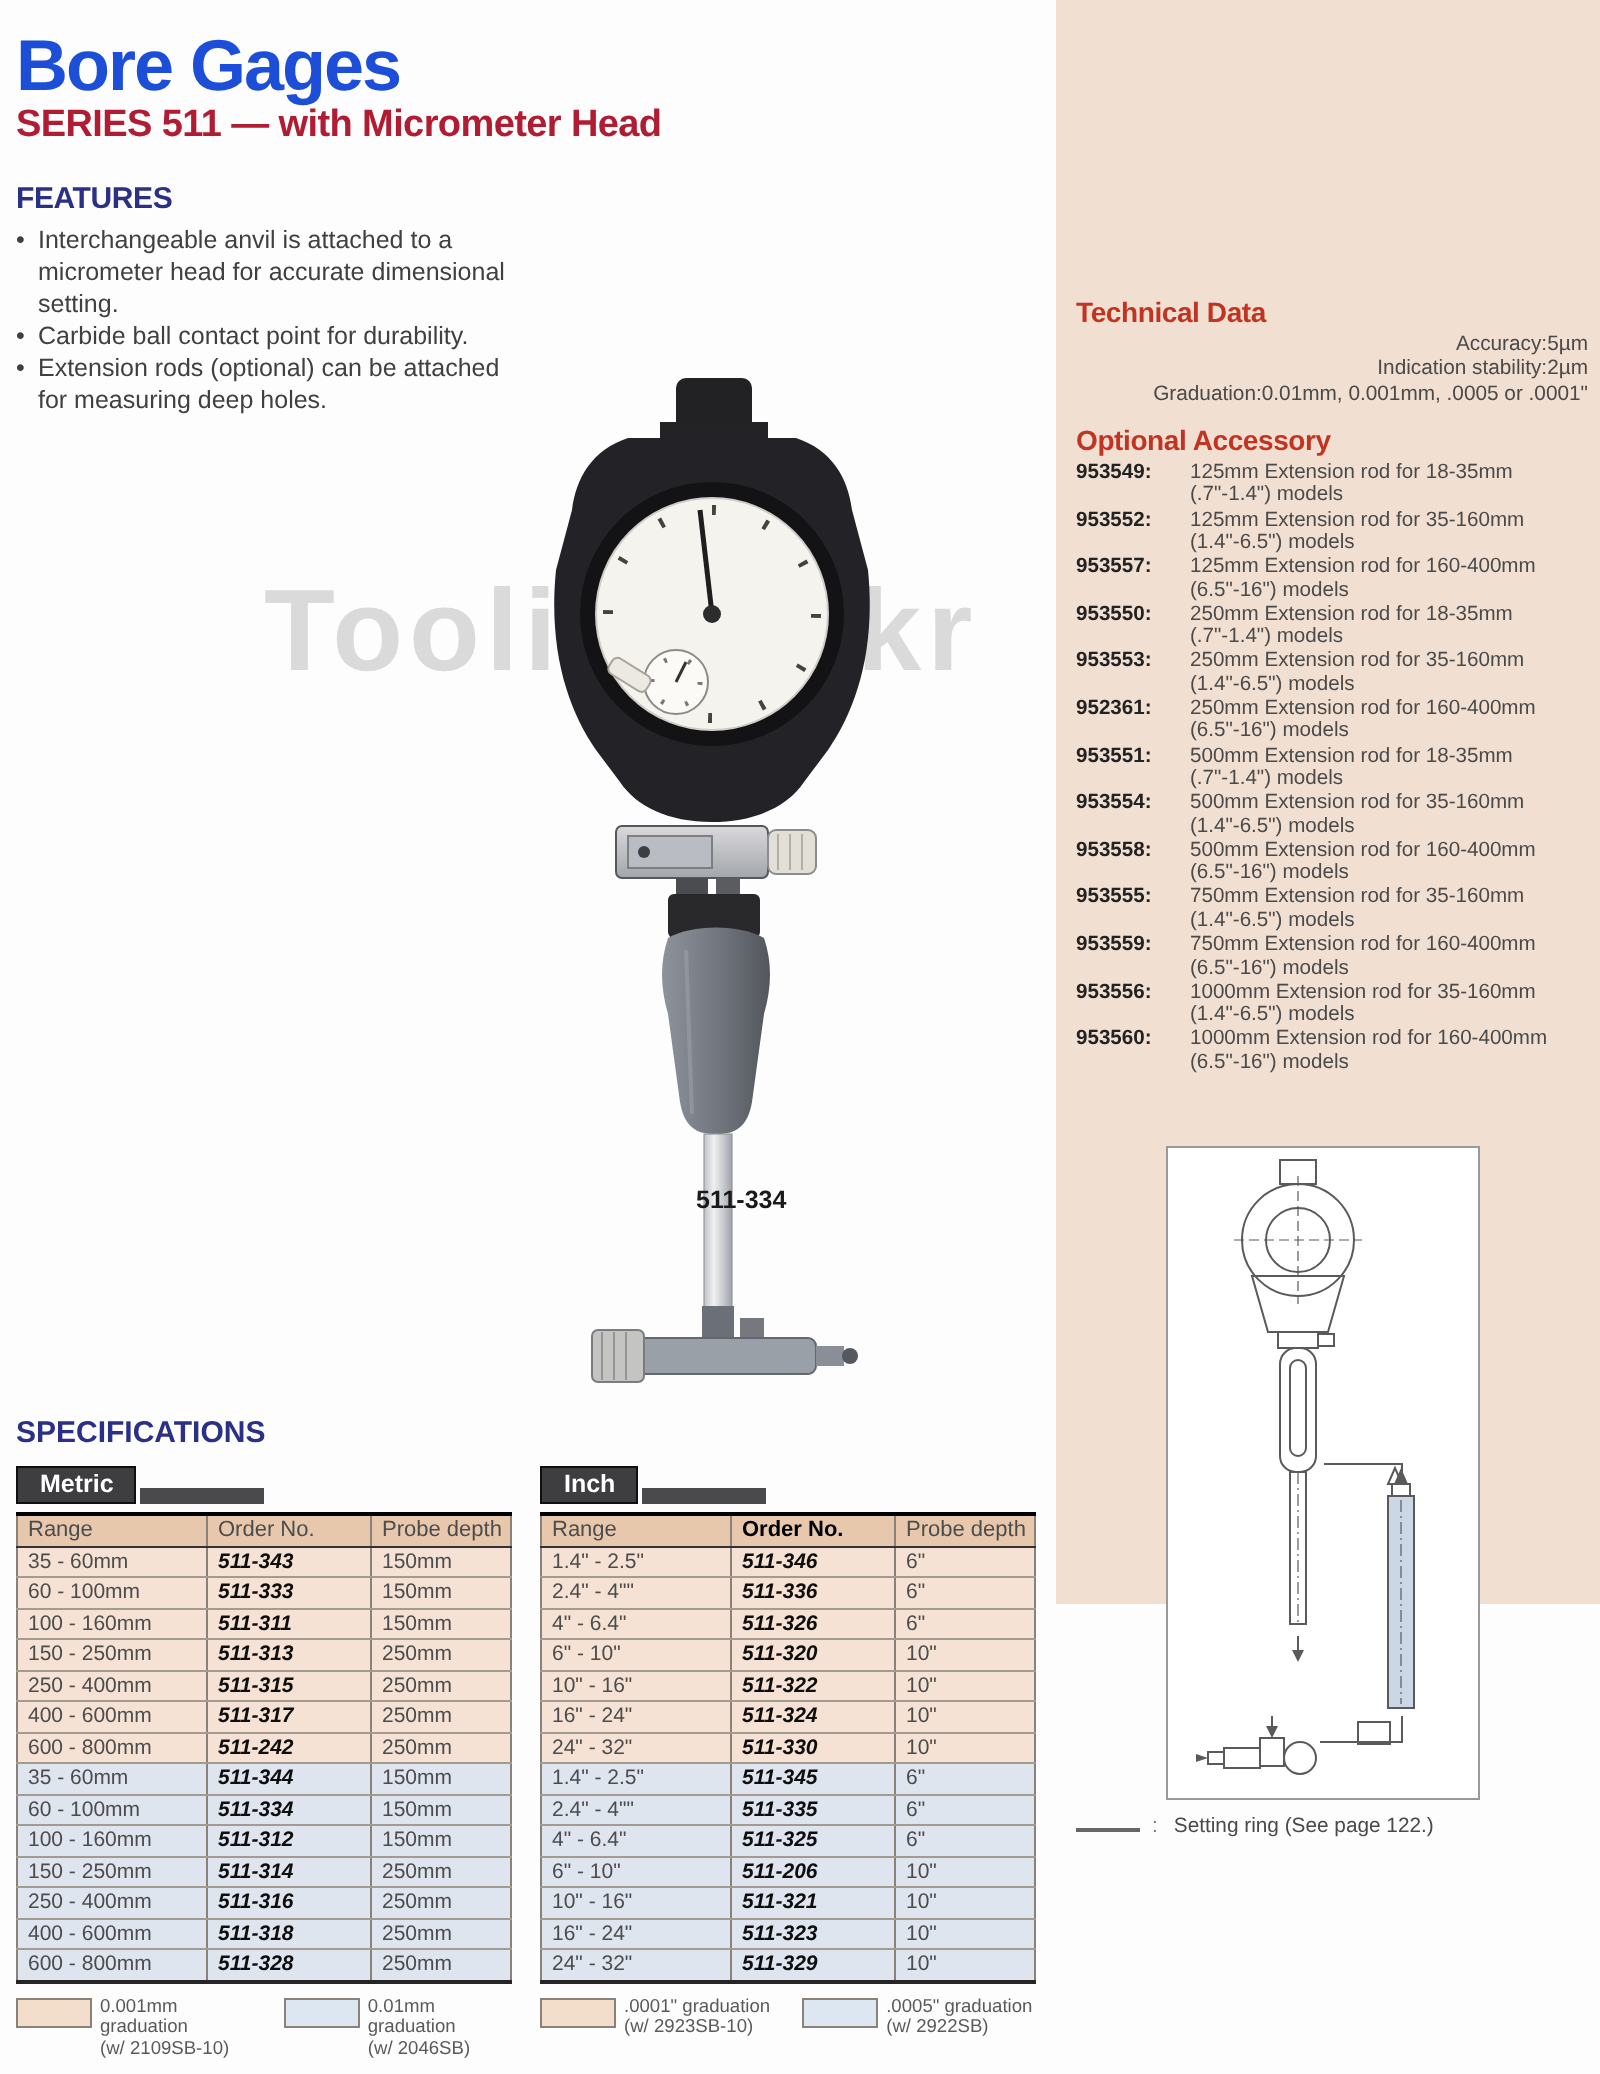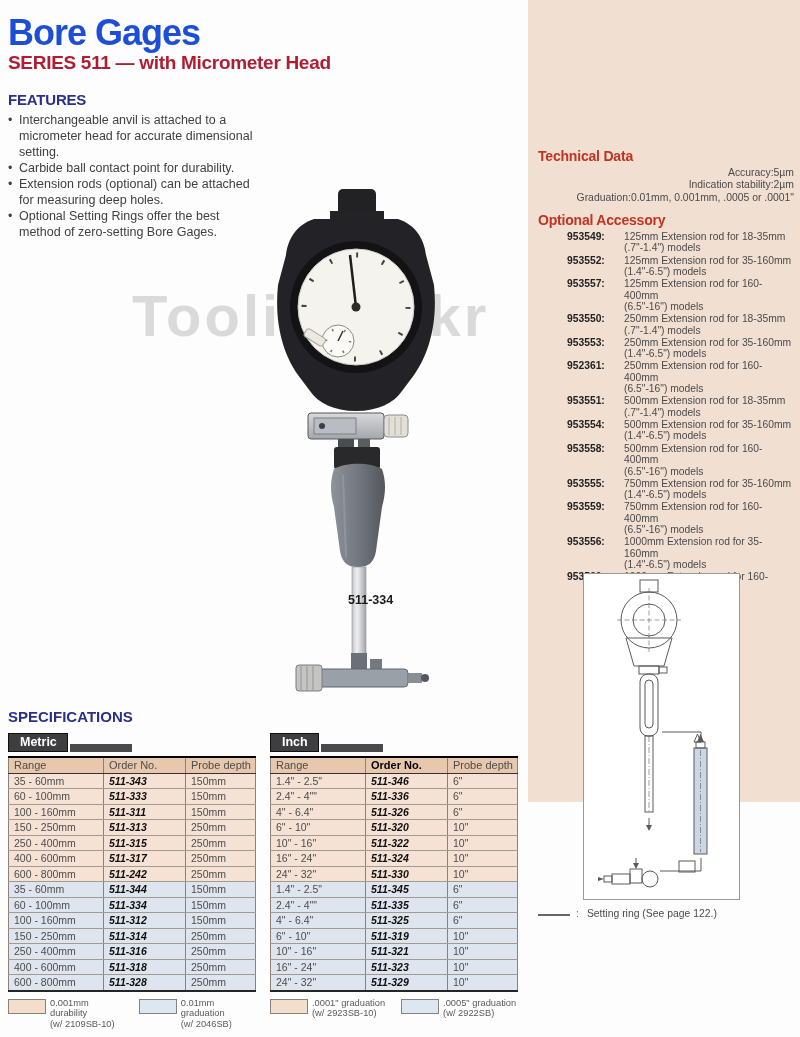--- a/index.html
+++ b/index.html
@@ -51,21 +51,21 @@
   .legend-text{font-size:9.3px; color:#5a5a5a; line-height:10.5px;}
 
   
   .sidebar{position:absolute; left:528px; top:0; width:272px; height:802px; background:var(--sidebar-bg);}
   .tech-h{position:absolute; left:10px; top:148px; font-size:14px; font-weight:bold; color:var(--sidebar-red); letter-spacing:-0.2px;}
   .tech-rows{position:absolute; left:10px; top:167px; font-size:10.4px; color:#4a4a4a; line-height:12.3px; width:256px;text-align:right;}
   .tech-label{display:inline-block; min-width:57px;}
   .acc-h{position:absolute; left:10px; top:212px; font-size:14px; font-weight:bold; color:var(--sidebar-red); letter-spacing:-0.2px;}
   .acc-list{position:absolute; left:10px; top:231px; width:258px;}
   .acc-item{display:flex; font-size:10.3px; line-height:11.4px; margin-bottom:0.8px;}
-  .acc-code{width:57px; font-weight:bold; color:#222; flex:none;margin-left:29px;}
+  .acc-code{width:57px; font-weight:bold; color:#222; flex:none;}
   .acc-desc{flex:1; color:#4a4a4a;}
 
   .diagram-box{position:absolute; left:55px; top:573px; width:157px; height:327px; background:#fff; border:1px solid #999;}
   .diagram-box svg{width:100%; height:100%;}
   .caption-row{position:absolute; left:10px; top:908px; display:flex; font-size:10.4px; color:#4a4a4a; width:250px;}
   .cap-line{width:32px; border-top:2px solid #666; margin-top:6px; flex:none;}
   .cap-colon{margin:0 8px 0 6px; color:#777;}
 </style>
 </head>
 <body>
@@ -78,21 +78,20 @@
   <h3 class="features-h">FEATURES</h3>
   <ul class="features">
 
       <li>Interchangeable anvil is attached to a micrometer head for accurate dimensional setting.</li>
 
 
       <li>Carbide ball contact point for durability.</li>
 
       <li>Extension rods (optional) can be attached for measuring deep holes.</li>
 
-      <li>Optional Setting Rings offer the best method of zero-setting Bore Gages.</li>
     </ul>
 
   <div class="watermark">Toolis.co.kr</div>
 
   <svg class="product" viewBox="0 0 200 520" xmlns="http://www.w3.org/2000/svg">
     <defs>
       <linearGradient id="gripGrad" x1="0" y1="0" x2="1" y2="0">
         <stop offset="0" stop-color="#8e929a"></stop>
           <stop offset="0.55" stop-color="#70747c"></stop>
           <stop offset="1" stop-color="#53565c"></stop>
@@ -249,21 +248,21 @@
           <tr class="blue">
             <td class="c-range">600 - 800mm</td>
             <td class="c-order">511-328</td>
             <td class="c-depth">250mm</td>
           </tr>
         </tbody>
     </table>
     <div class="legend">
       <div class="legend-item">
         <span class="swatch pink"></span>
-        <span class="legend-text"><span>0.001mm durability</span><br><span>(w/ 2109SB-10)</span></span>
+        <span class="legend-text"><span>0.001mm graduation</span><br><span>(w/ 2109SB-10)</span></span>
       </div>
       <div class="legend-item">
         <span class="swatch blue"></span>
         <span class="legend-text"><span>0.01mm graduation</span><br><span>(w/ 2046SB)</span></span>
       </div>
     </div>
   </div>
 
   <div class="spec-block inch">
     <div class="tab">
@@ -340,21 +339,21 @@
           </tr>
 
           <tr class="blue">
             <td class="c-range">4" - 6.4"</td>
             <td class="c-order">511-325</td>
             <td class="c-depth">6"</td>
           </tr>
 
           <tr class="blue">
             <td class="c-range">6" - 10"</td>
-            <td class="c-order">511-319</td>
+            <td class="c-order">511-206</td>
             <td class="c-depth">10"</td>
           </tr>
 
           <tr class="blue">
             <td class="c-range">10" - 16"</td>
             <td class="c-order">511-321</td>
             <td class="c-depth">10"</td>
           </tr>
 
           <tr class="blue">

